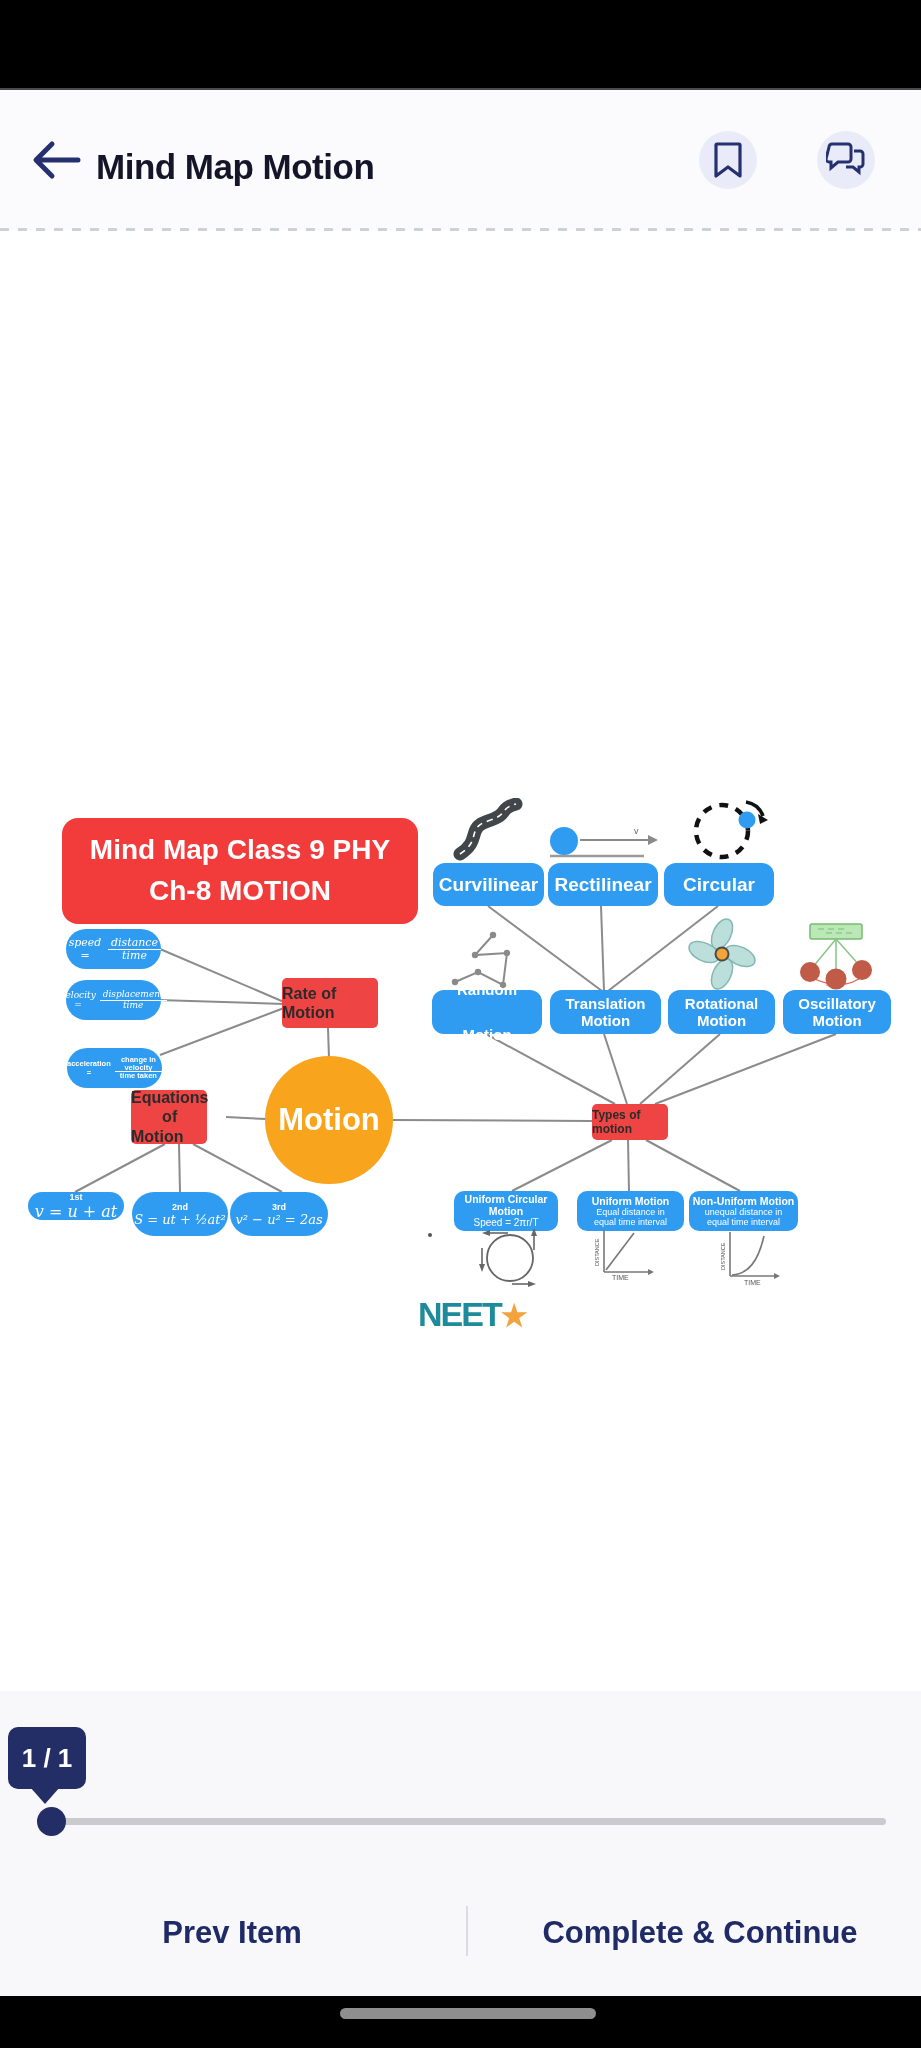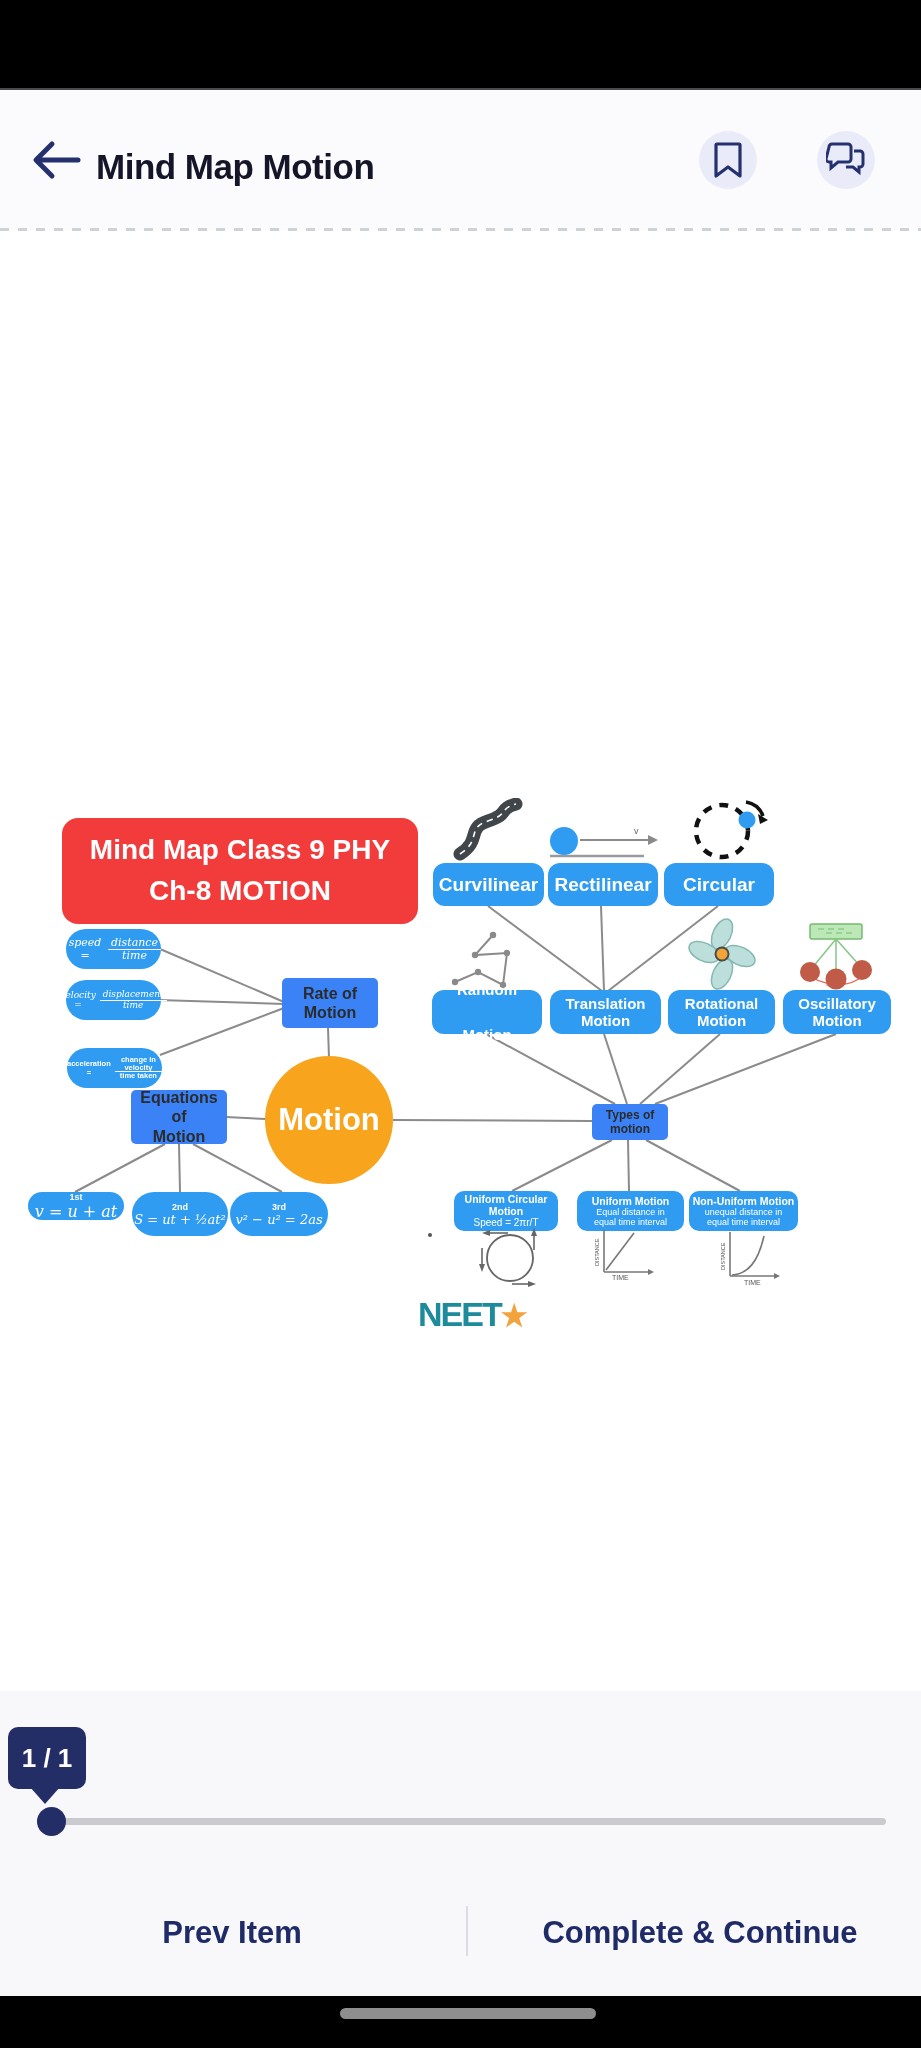--- a/index.html
+++ b/index.html
@@ -12,22 +12,22 @@
   .hdr-title{left:96px;top:140px;font-size:35px;font-weight:700;color:#15152a;letter-spacing:-0.5px;margin-top:7px;}
   .icon-circle{width:58px;height:58px;border-radius:50%;background:#e9ecf8;display:flex;align-items:center;justify-content:center;}
   .dotline{left:0;top:228px;width:921px;height:3px;
            background:repeating-linear-gradient(90deg,#ccd2d8 0 9px,transparent 9px 18px);}
   .canvas{left:0;top:231px;width:921px;height:1460px;background:#ffffff;}
   
   .bluebox{position:absolute;background:#2f9cf1;border-radius:12px;color:#fff;font-weight:700;
            display:flex;flex-direction:column;align-items:center;justify-content:center;text-align:center;line-height:1.15;}
   .pill{position:absolute;background:#2f9cf1;border-radius:22px;color:#fff;
         display:flex;align-items:center;justify-content:center;text-align:center;}
-  .tanbox{position:absolute;background:#3b82f6;border-radius:5px;color:#2b2b2b;font-weight:700;
-          display:flex;flex-direction:column;align-items:center;justify-content:center;text-align:center;line-height:1.2;}
+  .tanbox{position:absolute;background:#ef4444;border-radius:5px;color:#2b2b2b;font-weight:700;
+          display:flex;flex-direction:column;align-items:flex-start;justify-content:center;text-align:center;line-height:1.2;}
   .redbox{position:absolute;left:62px;top:818px;width:356px;height:106px;background:#f23b3b;border-radius:16px;
           color:#fff;font-weight:700;font-size:28px;display:flex;flex-direction:column;align-items:center;justify-content:center;line-height:1.45;}
   .circle-motion{position:absolute;left:265px;top:1056px;width:128px;height:128px;border-radius:50%;background:#f8a41d;
           color:#fff;font-weight:700;font-size:31px;display:flex;align-items:center;justify-content:center;}
   .serifit{font-family:"DejaVu Serif",serif;font-style:italic;}
   .frac{display:inline-flex;flex-direction:column;align-items:center;line-height:1.05;margin-left:4px;}
   .frac .num{border-bottom:1.4px solid #fff;padding:0 3px;}
   .neet{position:absolute;left:418px;top:1064px;font-size:34px;font-weight:900;color:#1d8b9b;letter-spacing:-2px;}
   .neet-star{color:#f2a33c;font-size:30px;letter-spacing:0;}
   
@@ -120,21 +120,21 @@
       </span>
   </div>
 
   <div class="tanbox" style="left:282px;top:747px;width:96px;height:50px;font-size:16px;">
     <span>Rate of</span>
     <span>Motion</span>
   </div>
   <div class="circle-motion" style="top:825px;">
     <span>Motion</span>
   </div>
-  <div class="tanbox" style="left:131px;top:859px;width:96px;height:54px;font-size:16px;">
+  <div class="tanbox" style="left:131px;top:859px;width:76px;height:54px;font-size:16px;">
     <span>Equations of</span>
     <span>Motion</span>
   </div>
 
   <div class="pill" style="left:28px;top:961px;width:96px;height:28px;flex-direction:column;">
     <span style="font-size:9px;font-weight:700;">1st</span>
     <span class="serifit" style="font-size:16px;">v = u + at</span>
   </div>
   <div class="pill" style="left:132px;top:961px;width:96px;height:44px;flex-direction:column;">
     <span style="font-size:9px;font-weight:700;">2nd</span>

